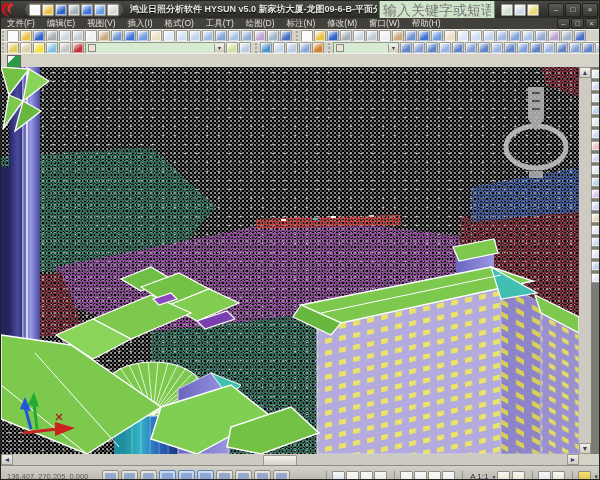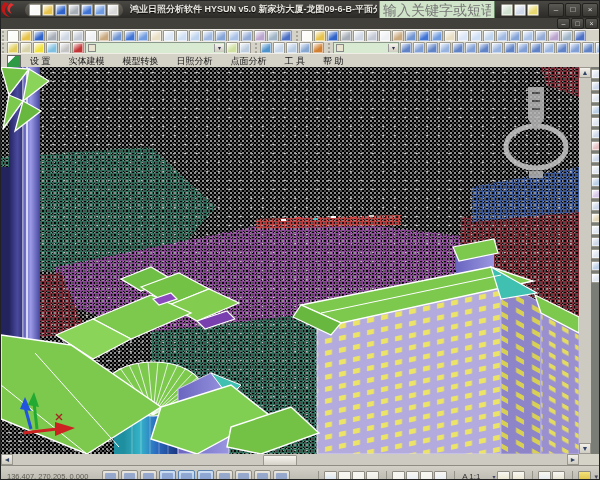--- a/index.html
+++ b/index.html
@@ -77,21 +77,21 @@
      background:linear-gradient(#d3d0c7,#b3b0a7);border-top:1px solid #8f8c83;
      border-bottom:2px solid #3a6ea5;box-sizing:border-box;display:flex;align-items:center;}
   #coords{font-size:7.5px;color:#5c5a52;padding:0 6px;width:88px;}
   .st-toggle{width:15px;height:11px;margin:0 1px;border:1px solid #908d84;border-radius:2px;
      background:linear-gradient(#e9e7e0,#c9c6bd);position:relative;}
   .st-toggle::after{content:"";position:absolute;inset:2px;background:#7d97c9;border-radius:1px;opacity:.75;}
   .st-toggle.active{background:linear-gradient(#cfdff2,#a8c4e4);border-color:#5b82b0;}
   .stgrp{display:flex;align-items:center;margin-left:6px;padding-left:5px;border-left:1px solid #96938a;}
   .sti{width:11px;height:10px;border:1px solid #8f8c83;border-radius:1px;
      background:linear-gradient(#f3f1ea,#cfccc3);}
-  #annscale{font-size:8px;color:#333;display:flex;align-items:center;gap:12px;padding:0 2px;}
+  #annscale{font-size:8px;color:#333;display:flex;align-items:center;gap:4px;padding:0 2px;}
   #annscale .chev{font-size:6px;color:#446;}
   #cleanscreen{background:linear-gradient(#f4e27a,#d8bc3c);}
 </style>
 </head>
 <body>
 
 <div id="app">
 
   <div id="titlebar">
     <div id="applogo">
@@ -119,20 +119,33 @@
         <span class="tbi" style="background: linear-gradient(145deg, rgb(255, 255, 255) 0%, rgb(232, 216, 112) 60%, rgb(232, 216, 112) 100%);"></span>
       </div>
     <div class="tb-winbtns">
         <span class="winbtn">–</span>
         <span class="winbtn">□</span>
         <span class="winbtn">×</span>
       </div>
   </div>
 
   <div id="menubar">
+    <span style="display:flex;">
+        <span class="menu-item">文件(F)</span>
+        <span class="menu-item">编辑(E)</span>
+        <span class="menu-item">视图(V)</span>
+        <span class="menu-item">插入(I)</span>
+        <span class="menu-item">格式(O)</span>
+        <span class="menu-item">工具(T)</span>
+        <span class="menu-item">绘图(D)</span>
+        <span class="menu-item">标注(N)</span>
+        <span class="menu-item">修改(M)</span>
+        <span class="menu-item">窗口(W)</span>
+        <span class="menu-item">帮助(H)</span>
+      </span>
     <span style="margin-left:auto;" class="tb-winbtns">
         <span class="winbtn">–</span>
         <span class="winbtn">□</span>
         <span class="winbtn">×</span>
       </span>
   </div>
 
   <div id="toolrow1" class="toolrow">
     <div class="tbgroup">
         <span class="tbi" style="background: linear-gradient(145deg, rgb(255, 255, 255) 0%, rgb(251, 251, 248) 60%, rgb(251, 251, 248) 100%);"></span>
@@ -231,29 +244,20 @@
           <span class="tbi" style="background: linear-gradient(145deg, rgb(255, 255, 255) 0%, rgb(95, 131, 198) 60%, rgb(95, 131, 198) 100%);"></span>
           <span class="tbi" style="background: linear-gradient(145deg, rgb(255, 255, 255) 0%, rgb(127, 159, 214) 60%, rgb(127, 159, 214) 100%);"></span>
           <span class="tbi" style="background: linear-gradient(145deg, rgb(255, 255, 255) 0%, rgb(95, 131, 198) 60%, rgb(95, 131, 198) 100%);"></span>
           <span class="tbi" style="background: linear-gradient(145deg, rgb(255, 255, 255) 0%, rgb(151, 179, 224) 60%, rgb(151, 179, 224) 100%);"></span>
         </span>
     </div>
   </div>
 
   <div id="pluginrow">
     <span id="plugin-icon"></span>
-    <span style="display:flex;">
-        <span class="menu-item">设  置</span>
-        <span class="menu-item">实体建模</span>
-        <span class="menu-item">模型转换</span>
-        <span class="menu-item">日照分析</span>
-        <span class="menu-item">点面分析</span>
-        <span class="menu-item">工  具</span>
-        <span class="menu-item">帮  助</span>
-      </span>
   </div>
 
   <div id="main">
     <div id="canvas">
 
       <div class="weave"></div>
       <div class="dots d-teal" style="clip-path:polygon(0px 90px,150px 80px,215px 140px,150px 215px,0px 200px);"></div>
       <div class="dots d-purple" style="clip-path:polygon(55px 200px,300px 150px,470px 170px,435px 245px,150px 265px,55px 235px);"></div>
       <div class="dots d-maroon" style="clip-path:polygon(460px 150px,578px 140px,578px 265px,455px 235px);"></div>
       <div class="dots d-blue" style="clip-path:polygon(470px 120px,578px 100px,578px 145px,470px 155px);"></div>

